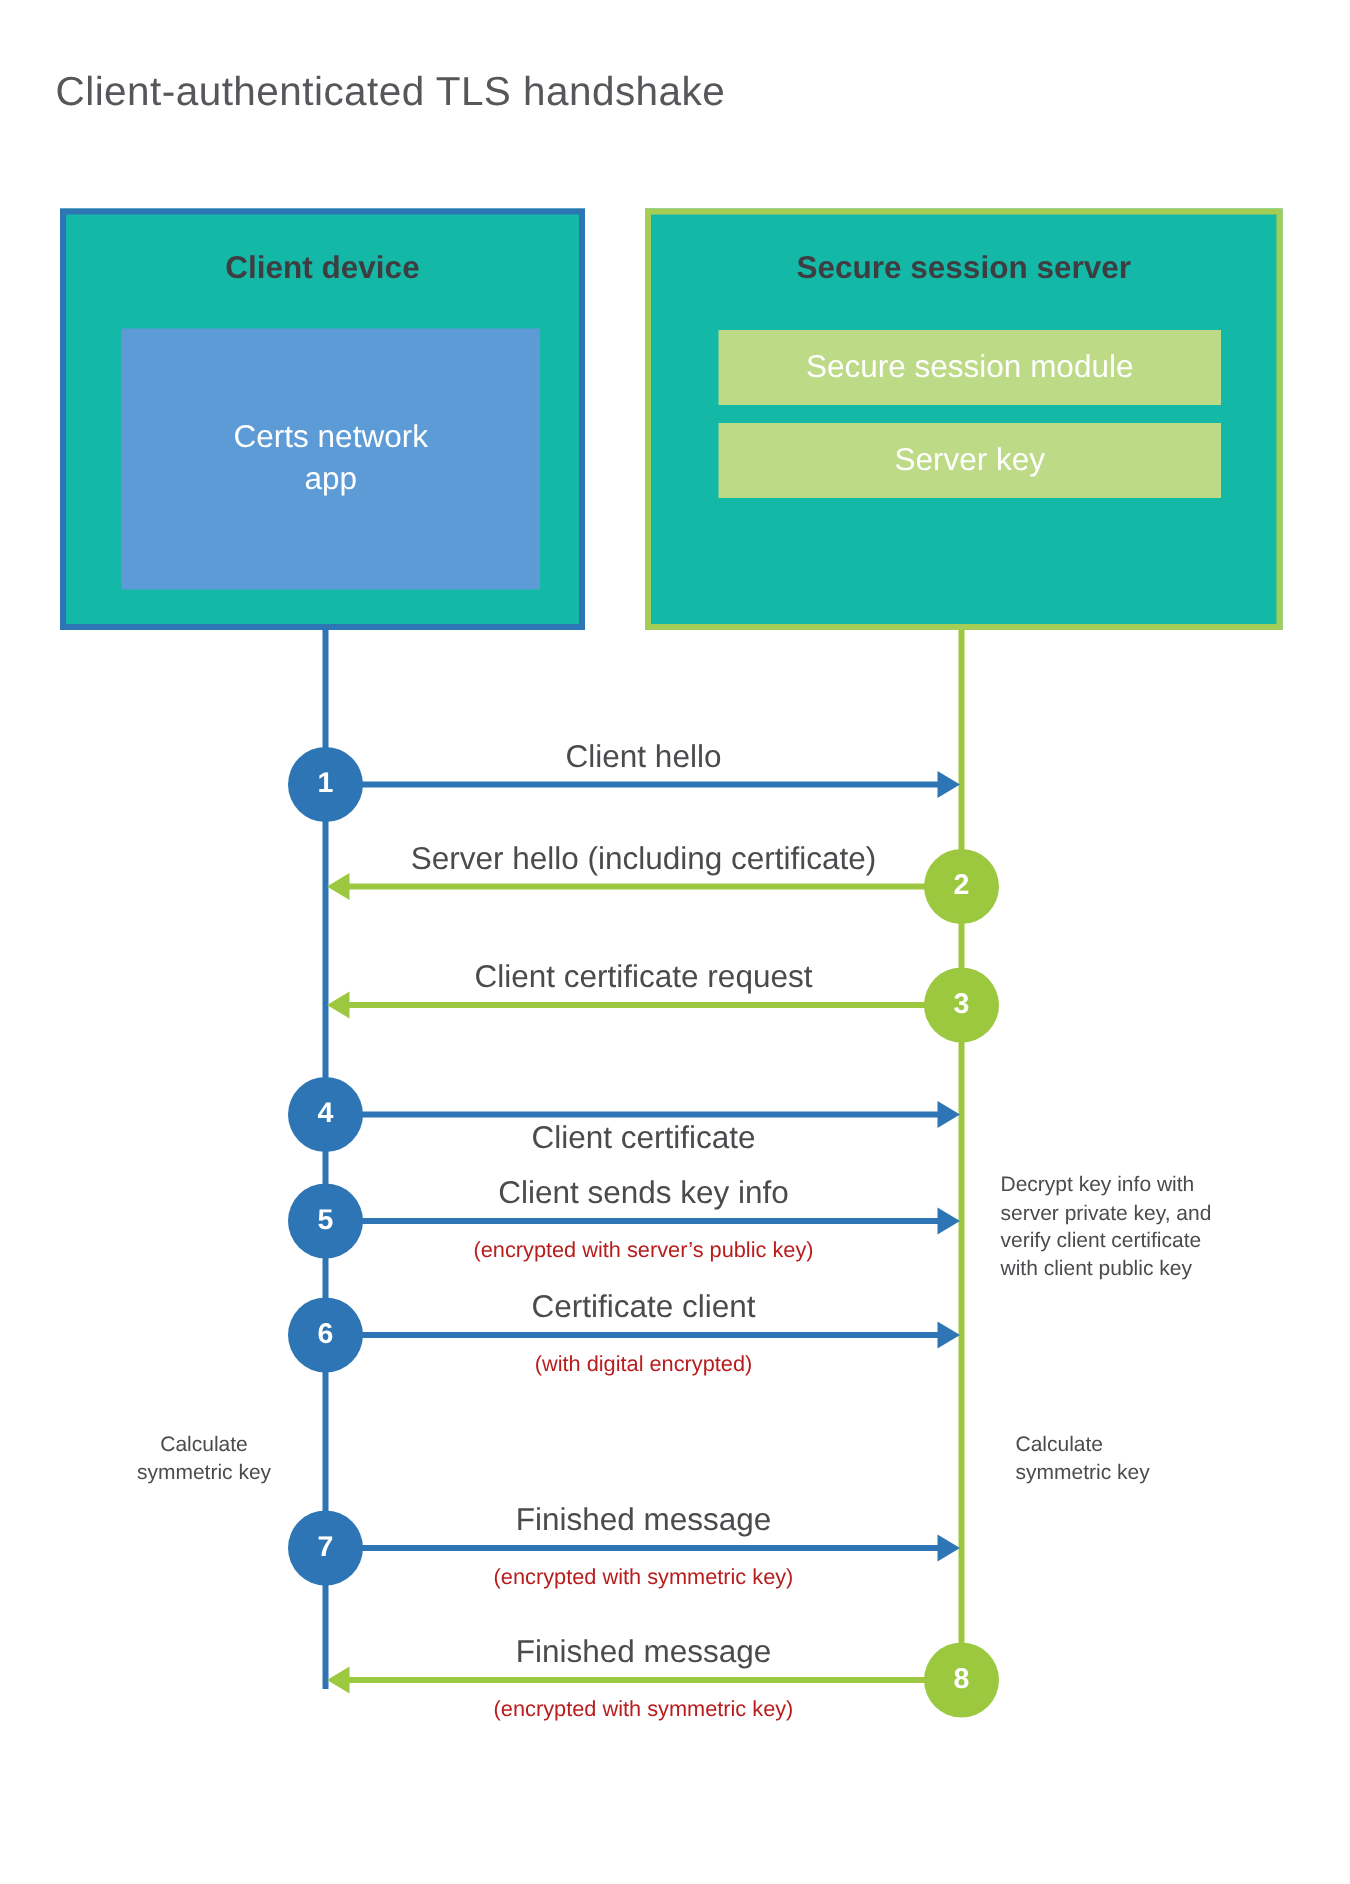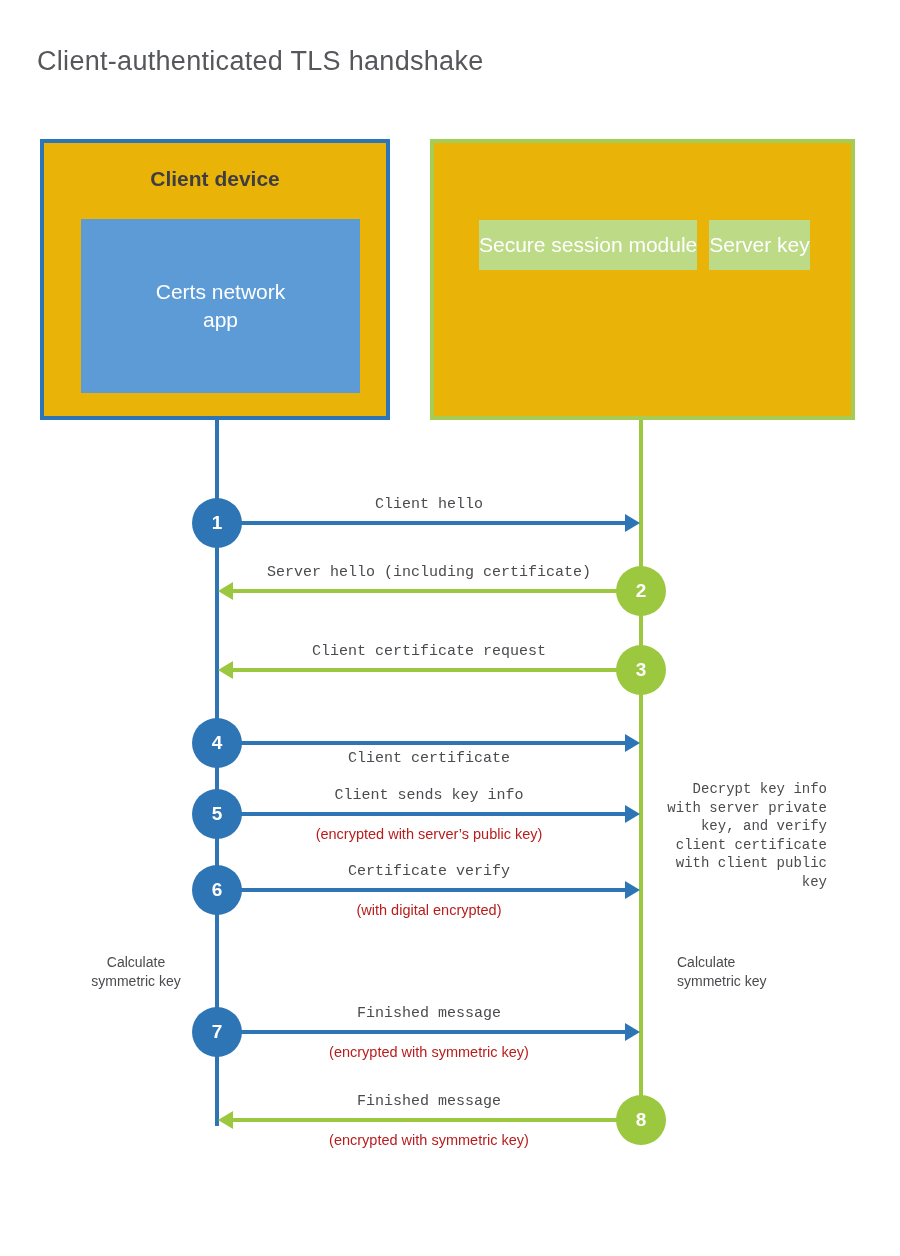--- a/index.html
+++ b/index.html
@@ -23,21 +23,21 @@
     font-size: 27px;
     font-weight: 300;
     letter-spacing: 0.3px;
     color: #56575b;
   }
   
   .actor-box {
     position: absolute;
     top: 123px;
     height: 281px;
-    background: #eab308;
+    background: #14b8a6;
     border-style: solid;
     border-width: 4px;
   }
   .actor-box.client { left: 40px; width: 350px; }
   .actor-box.server { left: 430px; width: 425px; }
   .actor-title {
     position: absolute;
     top: 24px;
     left: 0;
     width: 100%;
@@ -60,21 +60,21 @@
     color: #ffffff;
     font-size: 21px;
   }
   .client-module span { display: inline-block; max-width: 170px; line-height: 1.35; }
   .server-modules {
     position: absolute;
     left: 45px;
     top: 77px;
     width: 335px;
     display: flex;
-    flex-direction: row;
+    flex-direction: column;
     gap: 12px;
   }
   .server-bar {
     height: 50px;
     background: #bdda86;
     color: #ffffff;
     font-size: 21px;
     display: flex;
     align-items: center;
     justify-content: center;
@@ -95,26 +95,25 @@
     color: #ffffff;
     font-size: 19px;
     font-weight: 700;
     display: flex; align-items: center; justify-content: center;
     z-index: 3;
   }
   .msg-label {
     position: absolute;
     left: 217px; width: 424px;
     text-align: center;
-    font-size: 15px;
+    font-size: 21px;
     line-height: 24px;
     color: #4b4b4f;
     z-index: 4;
     white-space: nowrap;
-    font-family: Liberation Mono, monospace;
   }
   .msg-sub {
     position: absolute;
     left: 217px; width: 424px;
     text-align: center;
     font-size: 14.5px;
     line-height: 22px;
     color: #b91c1c;
     z-index: 4;
     white-space: nowrap;
@@ -135,20 +134,21 @@
   <h1 class="page-title">Client-authenticated TLS handshake</h1>
 
   <div class="actor-box client" style="border-color: rgb(46, 117, 181);">
     <div class="actor-title">Client device</div>
     <div class="client-module" style="background: rgb(92, 155, 213);">
       <span>Certs network app</span>
     </div>
   </div>
 
   <div class="actor-box server" style="border-color: rgb(165, 205, 85);">
+    <div class="actor-title">Secure session server</div>
     <div class="server-modules">
       <div class="server-bar" style="background: rgb(189, 218, 134);">Secure session module</div>
       <div class="server-bar" style="background: rgb(189, 218, 134);">Server key</div>
     </div>
   </div>
 
   <div class="lifeline blue" style="background: rgb(46, 117, 181);"></div>
   <div class="lifeline green" style="background: rgb(156, 200, 63);"></div>
 
   <div>
@@ -169,30 +169,30 @@
       <div class="step-circle" style="left: 192px; top: 702px; background: rgb(46, 117, 181);">4</div>
       <div class="msg-label" style="top: 731px;">Client certificate</div>
       <div class="msg-line" style="top: 796px; background: rgb(46, 117, 181); left: 217px; width: 410px;"></div>
       <div class="msg-head" style="top: 789px; left: 625px; border-left: 15px solid rgb(46, 117, 181);"></div>
       <div class="step-circle" style="left: 192px; top: 773px; background: rgb(46, 117, 181);">5</div>
       <div class="msg-label" style="top: 768px;">Client sends key info</div>
       <div class="msg-sub" style="top: 807px;">(encrypted with server’s public key)</div>
       <div class="msg-line" style="top: 872px; background: rgb(46, 117, 181); left: 217px; width: 410px;"></div>
       <div class="msg-head" style="top: 865px; left: 625px; border-left: 15px solid rgb(46, 117, 181);"></div>
       <div class="step-circle" style="left: 192px; top: 849px; background: rgb(46, 117, 181);">6</div>
-      <div class="msg-label" style="top: 844px;">Certificate verify</div>
+      <div class="msg-label" style="top: 844px;">Certificate client</div>
       <div class="msg-sub" style="top: 883px;">(with digital encrypted)</div>
       <div class="msg-line" style="top: 1014px; background: rgb(46, 117, 181); left: 217px; width: 410px;"></div>
       <div class="msg-head" style="top: 1007px; left: 625px; border-left: 15px solid rgb(46, 117, 181);"></div>
       <div class="step-circle" style="left: 192px; top: 991px; background: rgb(46, 117, 181);">7</div>
       <div class="msg-label" style="top: 986px;">Finished message</div>
       <div class="msg-sub" style="top: 1025px;">(encrypted with symmetric key)</div>
       <div class="msg-line" style="top: 1102px; background: rgb(156, 200, 63); left: 231px; width: 410px;"></div>
       <div class="msg-head" style="top: 1095px; left: 218px; border-right: 15px solid rgb(156, 200, 63);"></div>
       <div class="step-circle" style="left: 616px; top: 1079px; background: rgb(156, 200, 63);">8</div>
       <div class="msg-label" style="top: 1074px;">Finished message</div>
       <div class="msg-sub" style="top: 1113px;">(encrypted with symmetric key)</div>
-      <div class="note" style="left: 667px; top: 764px; width: 160px; text-align: right; font-family: Liberation Mono, monospace;">Decrypt key info with server private key, and verify client certificate with client public key</div>
+      <div class="note" style="left: 667px; top: 764px; width: 160px; text-align: left;">Decrypt key info with server private key, and verify client certificate with client public key</div>
       <div class="note" style="left: 86px; top: 937px; width: 100px; text-align: center;">Calculate symmetric key</div>
       <div class="note" style="left: 677px; top: 937px; width: 100px; text-align: left;">Calculate symmetric key</div>
     </div>
 
 </div>
 
 </body></html>

